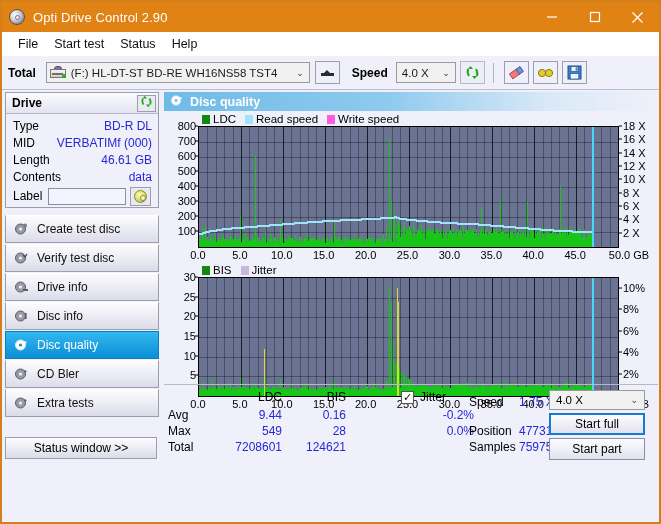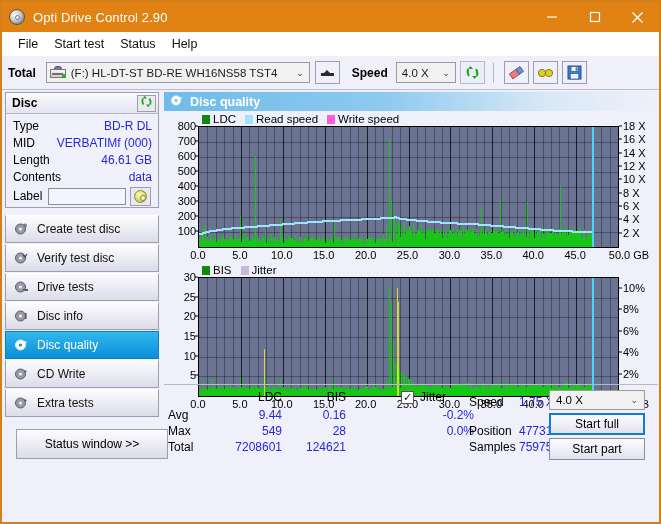--- a/index.html
+++ b/index.html
@@ -176,26 +176,25 @@
     background: linear-gradient(#fcfcff, #dcdce9);
     border: 1px solid #9d9db0; border-top: 1px solid #ffffff;
     margin-bottom: 1px; padding-left: 8px; font-size: 12px; color: #111;
   }
   .nav-item.sel {
     background: linear-gradient(#32b7f0, #0b8fd6);
     color: #ffffff; border: 1px solid #0a7fc0;
   }
   .nav-item .ico { margin-right: 9px; display: flex; }
   #status-window-btn {
-    position: absolute; left: 3px; bottom: 3px; width: 152px; height: 30px;
+    position: absolute; left: 3px; bottom: 3px; width: 152px; height: 22px;
     background: linear-gradient(#fcfcff, #dcdce9);
     border: 1px solid #9d9db0;
     display: flex; align-items: center; justify-content: center;
     font-size: 12px;
-    margin-left: 11px;
   }
   
   #quality-header {
     height: 19px; margin: 0 1px 1px 0;
     background: linear-gradient(90deg, #6fbbe8 0%, #8ecaee 45%, #d9e9f7 78%, #eff0fa 100%);
     display: flex; align-items: center; padding-left: 6px;
   }
   #quality-header .t {
     color: #ffffff; font-weight: bold; font-size: 12.5px; margin-left: 7px;
   }
@@ -383,21 +382,21 @@
       </span>
     </div>
   </div>
 
   <div id="main">
 
     <div id="left">
 
       <div id="disc-panel">
         <div id="disc-header">
-          <span class="t">Disc</span>
+          <span class="t">Drive</span>
           <span class="btn">
             <span>
               <svg width="13" height="13" viewBox="0 0 15 15">
                 <path d="M3 4 L8 4 L5.5 1 Z" fill="#1aa81a"></path>
                 <path d="M3 4 Q2 8 4 11" stroke="#1aa81a" stroke-width="2" fill="none"></path>
                 <path d="M12 11 L7 11 L9.5 14 Z" fill="#1aa81a"></path>
                 <path d="M12 11 Q13 7 11 4" stroke="#1aa81a" stroke-width="2" fill="none"></path>
               </svg>
             </span>
           </span>
@@ -450,21 +449,21 @@
           <span>Verify test disc</span>
         </div>
         <div class="nav-item">
           <span class="ico">
             <svg width="14" height="14" viewBox="0 0 14 14">
                 <circle cx="6.5" cy="7" r="5" fill="#9a9aa6" stroke="#5b5b66" stroke-width="1"></circle>
                 <circle cx="6.5" cy="7" r="1.6" fill="#f0f0f4"></circle>
                 <rect x="9" y="9" width="5" height="2" fill="#5b5b66"></rect>
               </svg>
           </span>
-          <span>Drive tests</span>
+          <span>Drive info</span>
         </div>
         <div class="nav-item">
           <span class="ico">
             <svg width="14" height="14" viewBox="0 0 14 14">
                 <circle cx="6.5" cy="7" r="5" fill="#9a9aa6" stroke="#5b5b66" stroke-width="1"></circle>
                 <circle cx="6.5" cy="7" r="1.6" fill="#f0f0f4"></circle>
                 <rect x="11" y="4" width="1.6" height="6" fill="#5b5b66"></rect>
               </svg>
           </span>
           <span>Disc info</span>
@@ -480,21 +479,21 @@
           <span>Disc quality</span>
         </div>
         <div class="nav-item">
           <span class="ico">
             <svg width="14" height="14" viewBox="0 0 14 14">
                 <circle cx="6.5" cy="7" r="5" fill="#9a9aa6" stroke="#5b5b66" stroke-width="1"></circle>
                 <circle cx="6.5" cy="7" r="1.6" fill="#f0f0f4"></circle>
                 <path d="M10 3 l3 1 l-2 2 z" fill="#5b5b66"></path>
               </svg>
           </span>
-          <span>CD Write</span>
+          <span>CD Bler</span>
         </div>
         <div class="nav-item">
           <span class="ico">
             <svg width="14" height="14" viewBox="0 0 14 14">
                 <circle cx="6.5" cy="7" r="5" fill="#9a9aa6" stroke="#5b5b66" stroke-width="1"></circle>
                 <circle cx="6.5" cy="7" r="1.6" fill="#f0f0f4"></circle>
                 <path d="M10 3 l3 1 l-2 2 z" fill="#5b5b66"></path>
               </svg>
           </span>
           <span>Extra tests</span>

